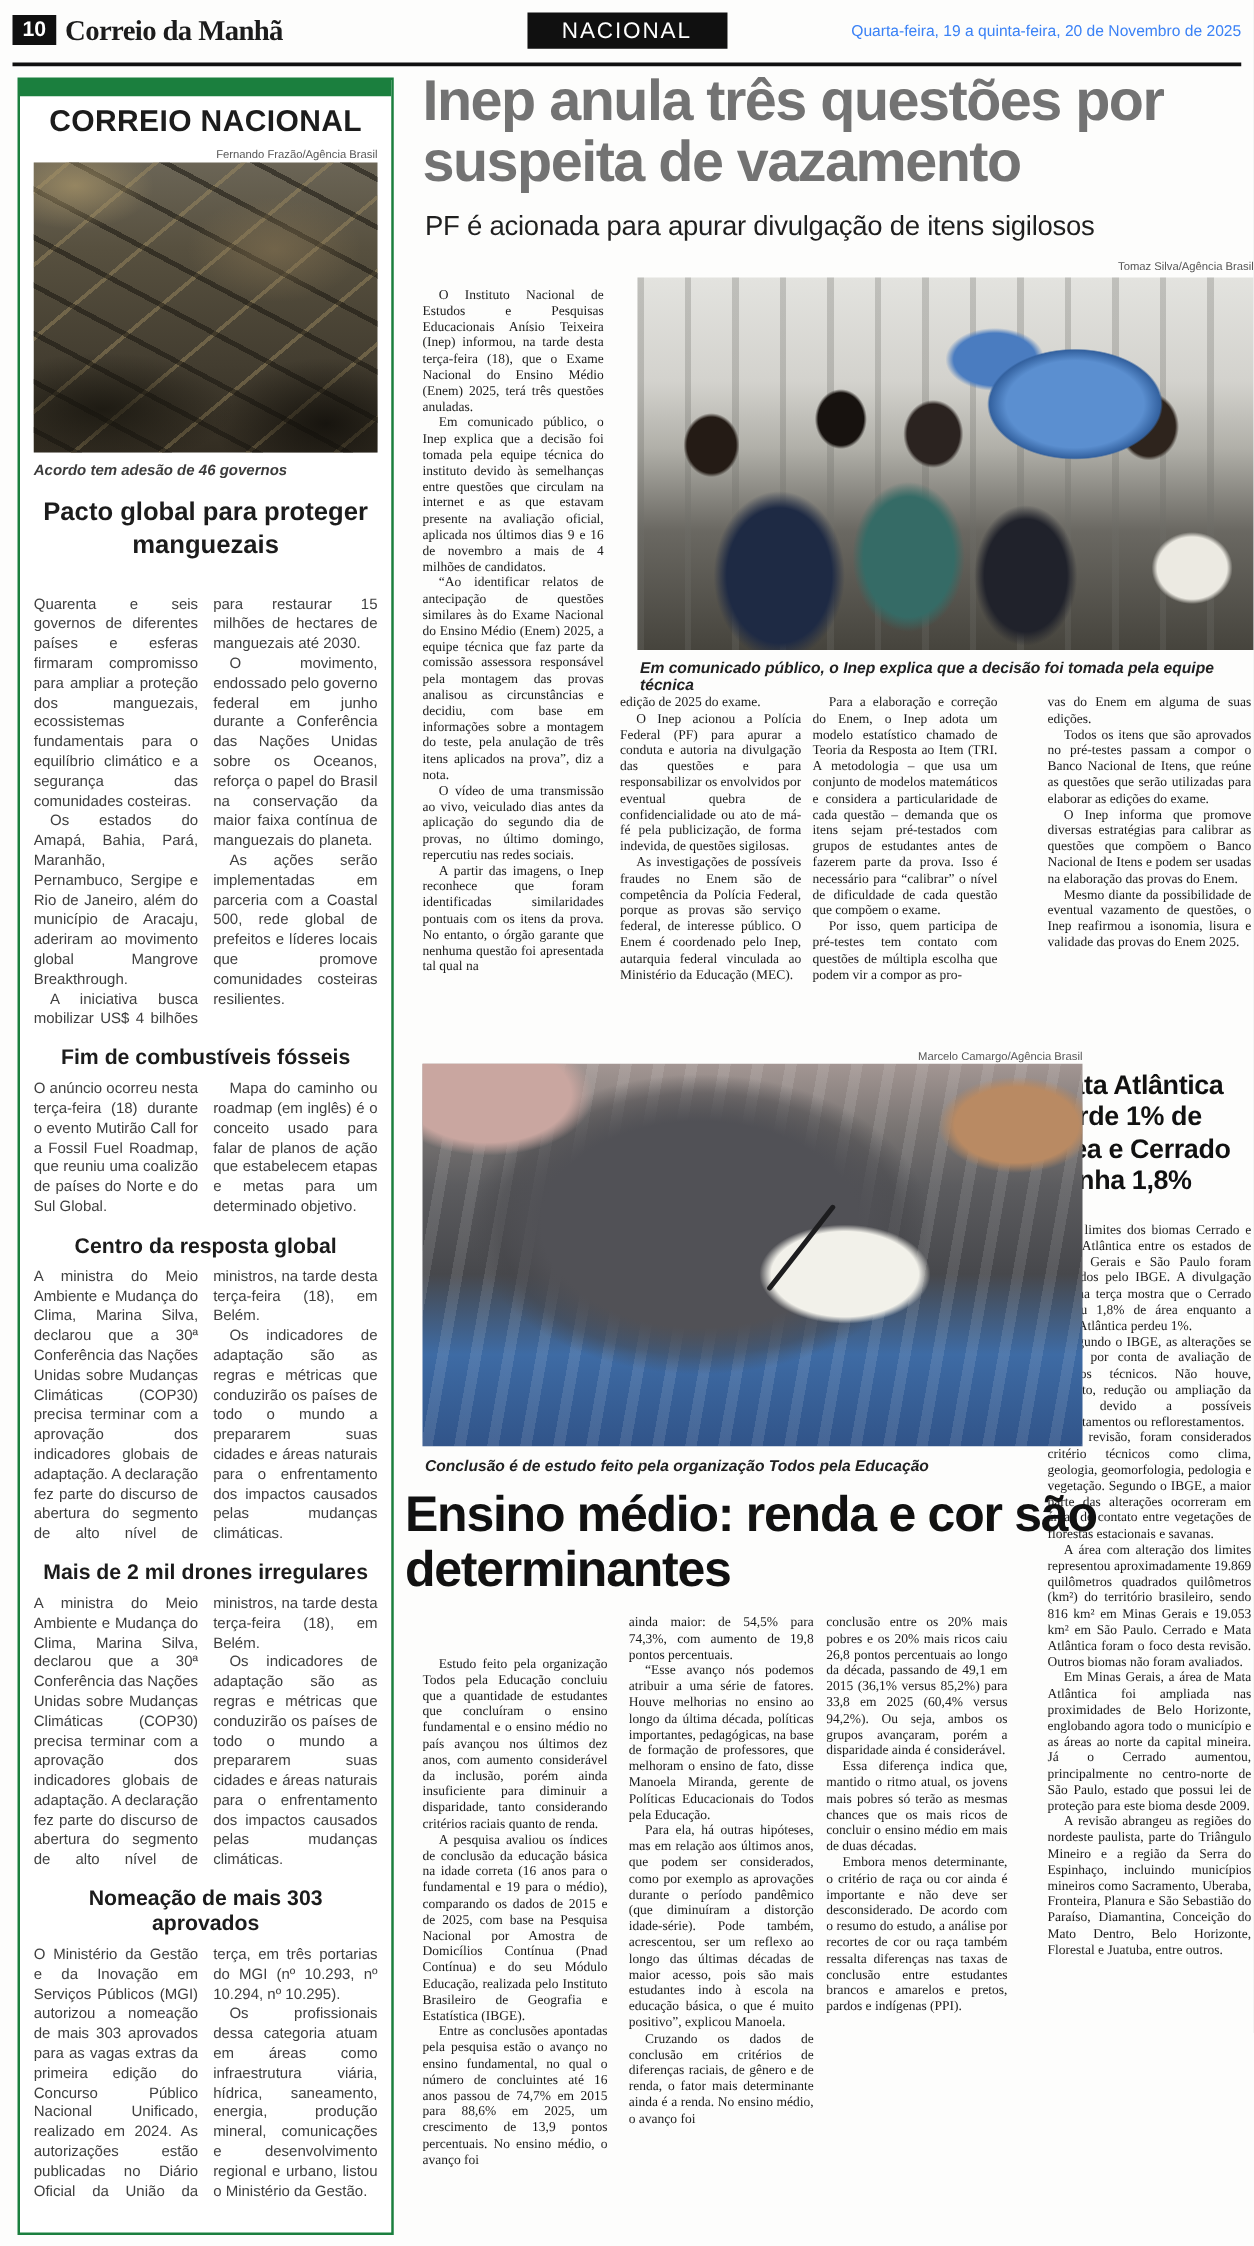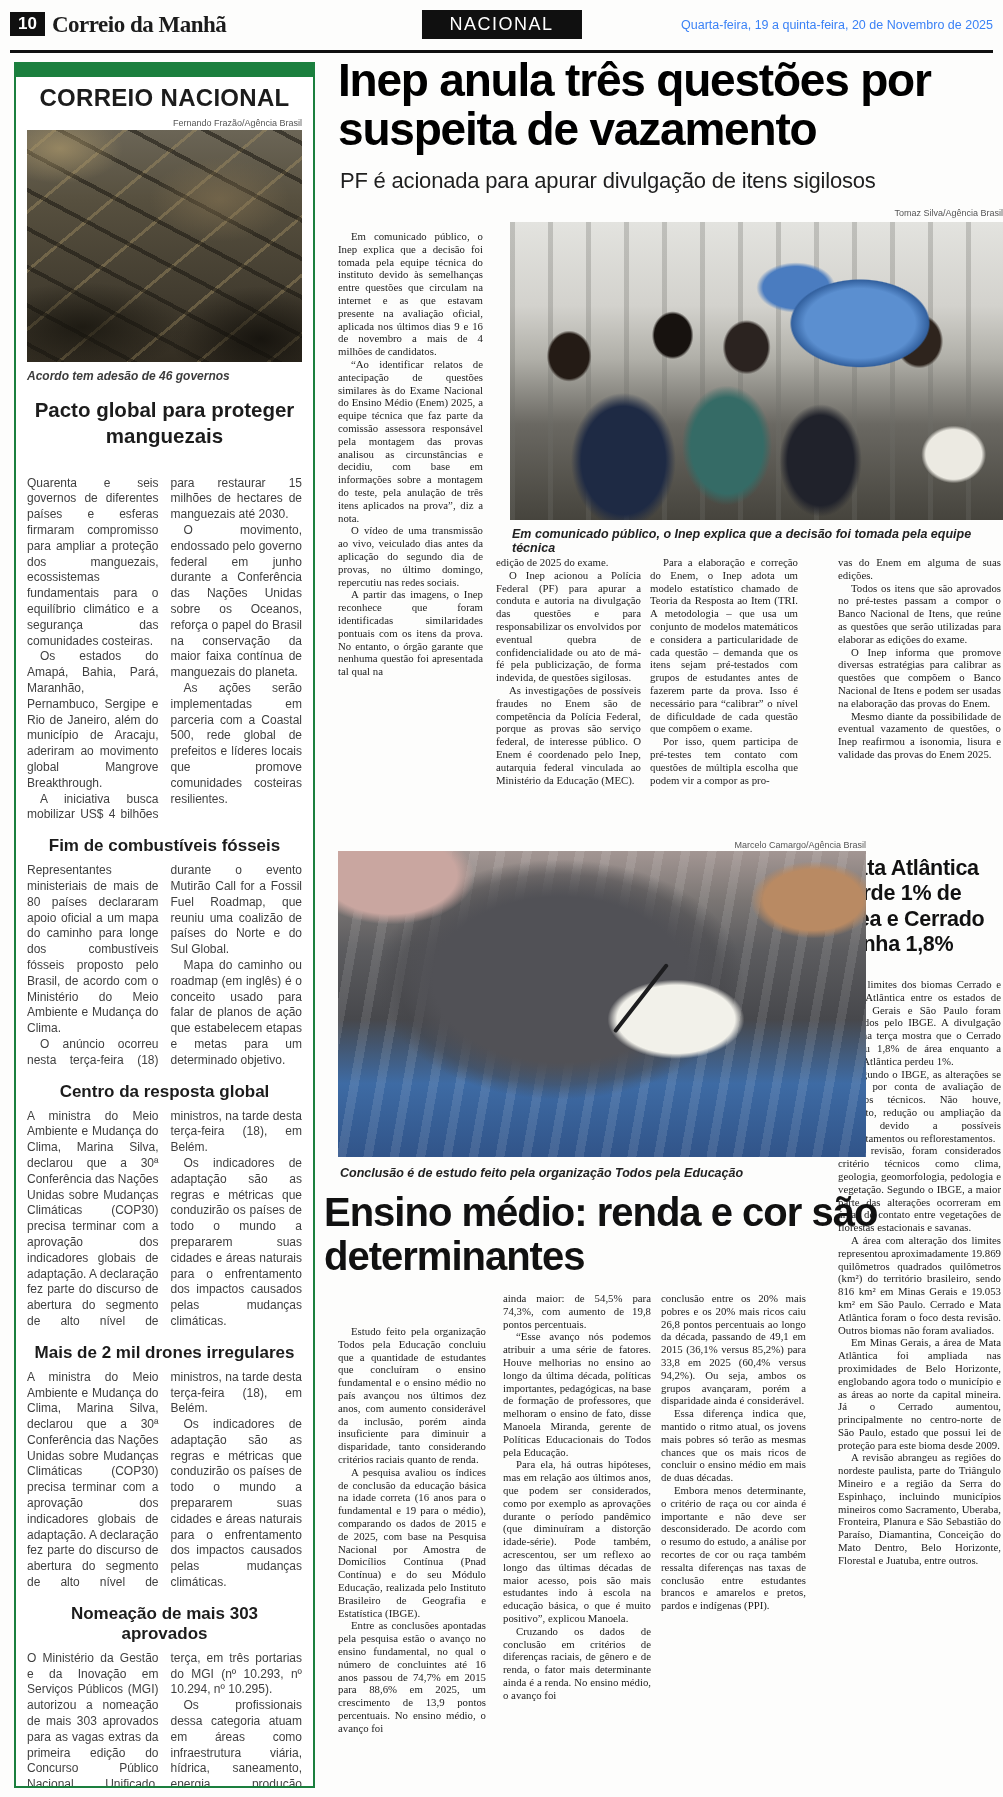--- a/index.html
+++ b/index.html
@@ -32,21 +32,21 @@
       linear-gradient(180deg,#6b6556 0%,#57503f 30%,#433d30 70%,#332d22 100%);}
   .rail-caption{font-style:italic;font-weight:600;font-size:12px;color:#3c3c3c;margin:7px 0 0;}
   .rail-h2{text-align:center;font-size:20.5px;font-weight:700;line-height:1.26;margin:14px 6px 27px;}
   .rail-h3{text-align:center;font-size:17px;font-weight:700;margin:13px 0 7px;}
   .rail-body{column-count:2;column-gap:12px;font-size:12px;line-height:15.8px;color:#3f3f3f;
              text-align:justify;}
   .rail-body p{margin:0;}
   .rail-body p + p{text-indent:13px;}
   
   .m-headline{position:absolute;left:338px;top:56px;width:665px;font-size:46px;font-weight:700;
-              line-height:1.06;letter-spacing:-1.2px;color:#000000;}
+              line-height:1.06;letter-spacing:-1.2px;color:#737373;}
   .m-subhead{position:absolute;left:340px;top:168px;width:660px;font-size:22px;font-weight:400;
              color:#1f1f1f;letter-spacing:-.2px;}
   .m-credit{position:absolute;left:510px;top:206px;width:493px;}
   .photo-crowd{position:absolute;left:510px;top:222px;width:493px;height:298px;background:
       radial-gradient(ellipse 95px 60px at 71% 34%,#5b8fd0 0 58%,#33619f 72%,transparent 74%),
       radial-gradient(ellipse 55px 35px at 58% 22%,#4a7cc0 0 60%,transparent 72%),
       radial-gradient(ellipse 30px 34px at 48% 42%,#2b2320 0 70%,transparent 80%),
       radial-gradient(ellipse 26px 30px at 33% 38%,#17120f 0 70%,transparent 80%),
       radial-gradient(ellipse 28px 32px at 12% 45%,#241b15 0 70%,transparent 80%),
       radial-gradient(ellipse 60px 80px at 44% 75%,#356b66 0 60%,transparent 75%),
@@ -113,21 +113,20 @@
       <div class="rail-body">
           <p>Quarenta e seis governos de diferentes países e esferas firmaram compromisso para ampliar a proteção dos manguezais, ecossistemas fundamentais para o equilíbrio climático e a segurança das comunidades costeiras.</p>
           <p>Os estados do Amapá, Bahia, Pará, Maranhão, Pernambuco, Sergipe e Rio de Janeiro, além do município de Aracaju, aderiram ao movimento global Mangrove Breakthrough.</p>
           <p>A iniciativa busca mobilizar US$ 4 bilhões para restaurar 15 milhões de hectares de manguezais até 2030.</p>
           <p>O movimento, endossado pelo governo federal em junho durante a Conferência das Nações Unidas sobre os Oceanos, reforça o papel do Brasil na conservação da maior faixa contínua de manguezais do planeta.</p>
           <p>As ações serão implementadas em parceria com a Coastal 500, rede global de prefeitos e líderes locais que promove comunidades costeiras resilientes.</p>
         </div>
 
       <div class="rail-h3">Fim de combustíveis fósseis</div>
       <div class="rail-body">
-          <p>Representantes ministeriais de mais de 80 países declararam apoio oficial a um mapa do caminho para longe dos combustíveis fósseis proposto pelo Brasil, de acordo com o Ministério do Meio Ambiente e Mudança do Clima.</p>
           <p>O anúncio ocorreu nesta terça-feira (18) durante o evento Mutirão Call for a Fossil Fuel Roadmap, que reuniu uma coalizão de países do Norte e do Sul Global.</p>
           <p>Mapa do caminho ou roadmap (em inglês) é o conceito usado para falar de planos de ação que estabelecem etapas e metas para um determinado objetivo.</p>
         </div>
 
       <div class="rail-h3">Centro da resposta global</div>
       <div class="rail-body">
           <p>A ministra do Meio Ambiente e Mudança do Clima, Marina Silva, declarou que a 30ª Conferência das Nações Unidas sobre Mudanças Climáticas (COP30) precisa terminar com a aprovação dos indicadores globais de adaptação. A declaração fez parte do discurso de abertura do segmento de alto nível de ministros, na tarde desta terça-feira (18), em Belém.</p>
           <p>Os indicadores de adaptação são as regras e métricas que conduzirão os países de todo o mundo a prepararem suas cidades e áreas naturais para o enfrentamento dos impactos causados pelas mudanças climáticas.</p>
         </div>
 
@@ -146,20 +145,21 @@
     </div>
   </div>
 
   <h1 class="m-headline" style="margin:0">Inep anula três questões por suspeita de vazamento</h1>
   <div class="m-subhead">PF é acionada para apurar divulgação de itens sigilosos</div>
   <div class="m-credit credit">Tomaz Silva/Agência Brasil</div>
   <div class="photo-crowd"></div>
   <div class="m-caption">Em comunicado público, o Inep explica que a decisão foi tomada pela equipe técnica</div>
 
   <div class="serif-col col1">
+      <p>O Instituto Nacional de Estudos e Pesquisas Educacionais Anísio Teixeira (Inep) informou, na tarde desta terça-feira (18), que o Exame Nacional do Ensino Médio (Enem) 2025, terá três questões anuladas.</p>
       <p>Em comunicado público, o Inep explica que a decisão foi tomada pela equipe técnica do instituto devido às semelhanças entre questões que circulam na internet e as que estavam presente na avaliação oficial, aplicada nos últimos dias 9 e 16 de novembro a mais de 4 milhões de candidatos.</p>
       <p>“Ao identificar relatos de antecipação de questões similares às do Exame Nacional do Ensino Médio (Enem) 2025, a equipe técnica que faz parte da comissão assessora responsável pela montagem das provas analisou as circunstâncias e decidiu, com base em informações sobre a montagem do teste, pela anulação de três itens aplicados na prova”, diz a nota.</p>
       <p>O vídeo de uma transmissão ao vivo, veiculado dias antes da aplicação do segundo dia de provas, no último domingo, repercutiu nas redes sociais.</p>
       <p>A partir das imagens, o Inep reconhece que foram identificadas similaridades pontuais com os itens da prova. No entanto, o órgão garante que nenhuma questão foi apresentada tal qual na</p>
     </div>
   <div class="serif-col col2 nofirst">
       <p>edição de 2025 do exame.</p>
       <p>O Inep acionou a Polícia Federal (PF) para apurar a conduta e autoria na divulgação das questões e para responsabilizar os envolvidos por eventual quebra de confidencialidade ou ato de má-fé pela publicização, de forma indevida, de questões sigilosas.</p>
       <p>As investigações de possíveis fraudes no Enem são de competência da Polícia Federal, porque as provas são serviço federal, de interesse público. O Enem é coordenado pelo Inep, autarquia federal vinculada ao Ministério da Educação (MEC).</p>
     </div>

